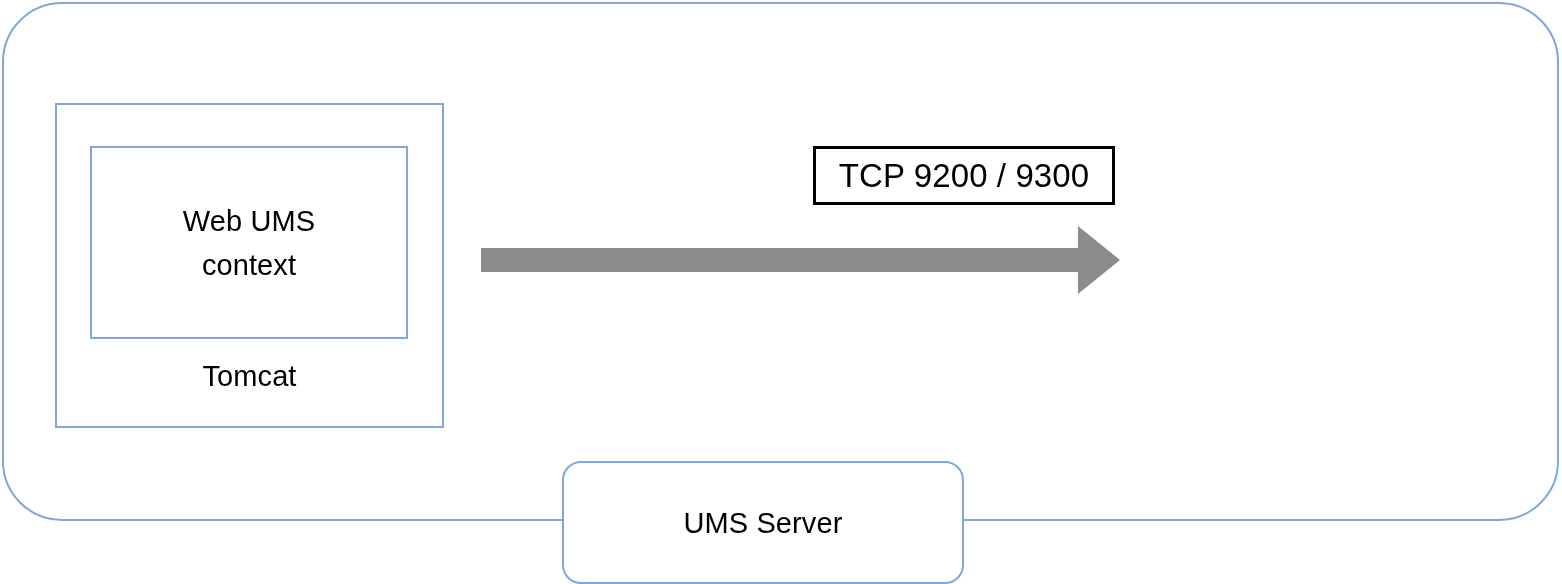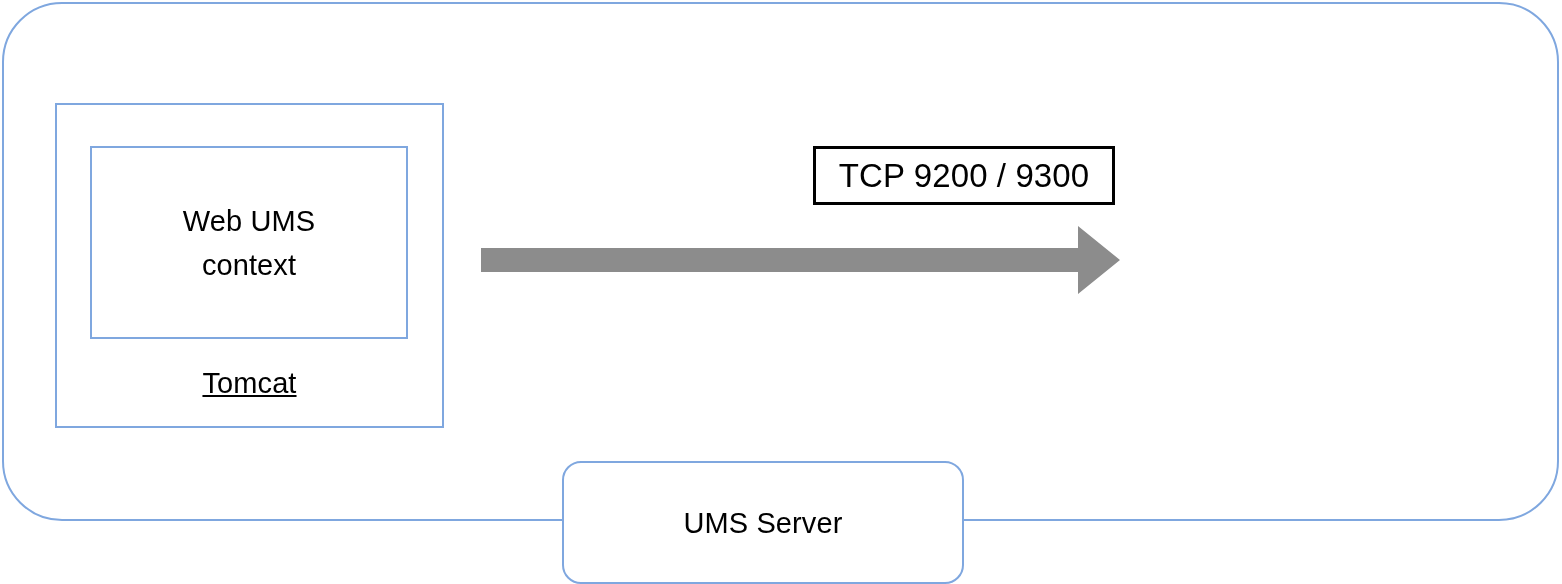--- a/index.html
+++ b/index.html
@@ -65,22 +65,21 @@
   
   #tomcat-box {
     left: 55px;
     top: 103px;
     width: 389px;
     height: 325px;
     align-items: flex-end;
     justify-content: center;
   }
   #tomcat-label {
-    margin-bottom: 21px;
-    text-decoration: underline;
+    margin-bottom: 28px;
   }
 
   
   #web-ums-context-box {
     left: 90px;
     top: 126px;
     width: 318px;
     height: 193px;
     margin-top: 20px;
   }

